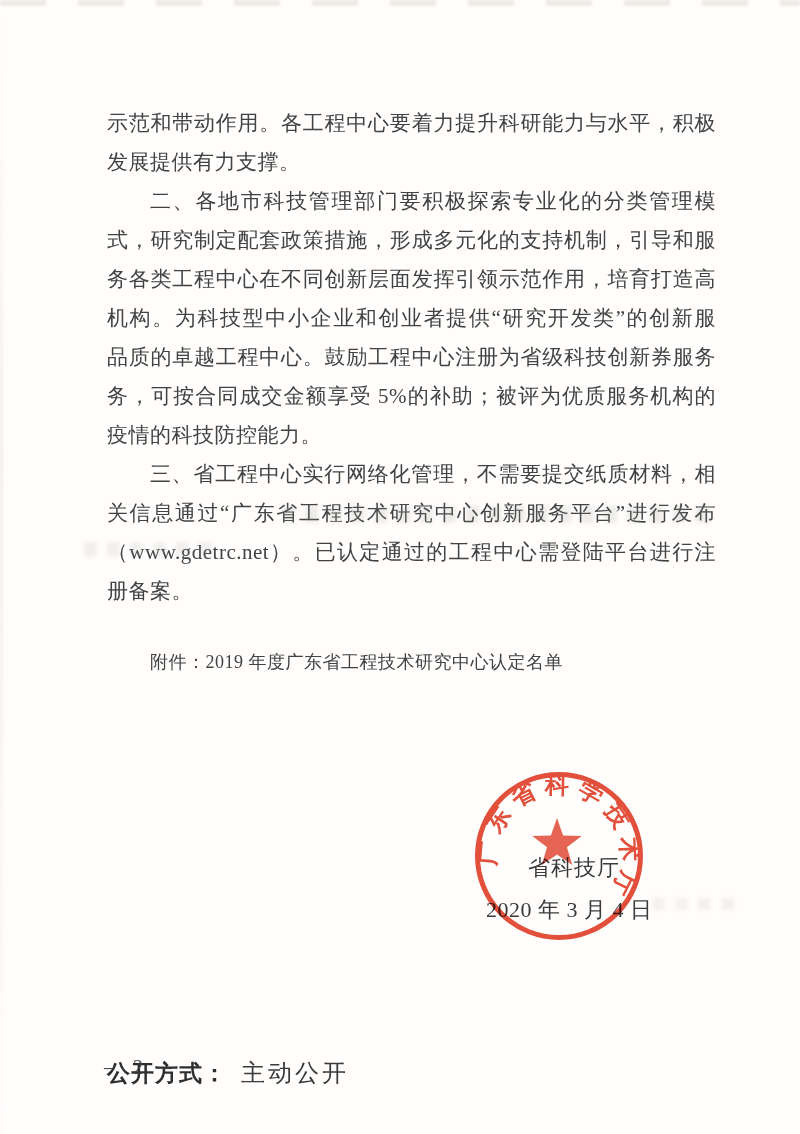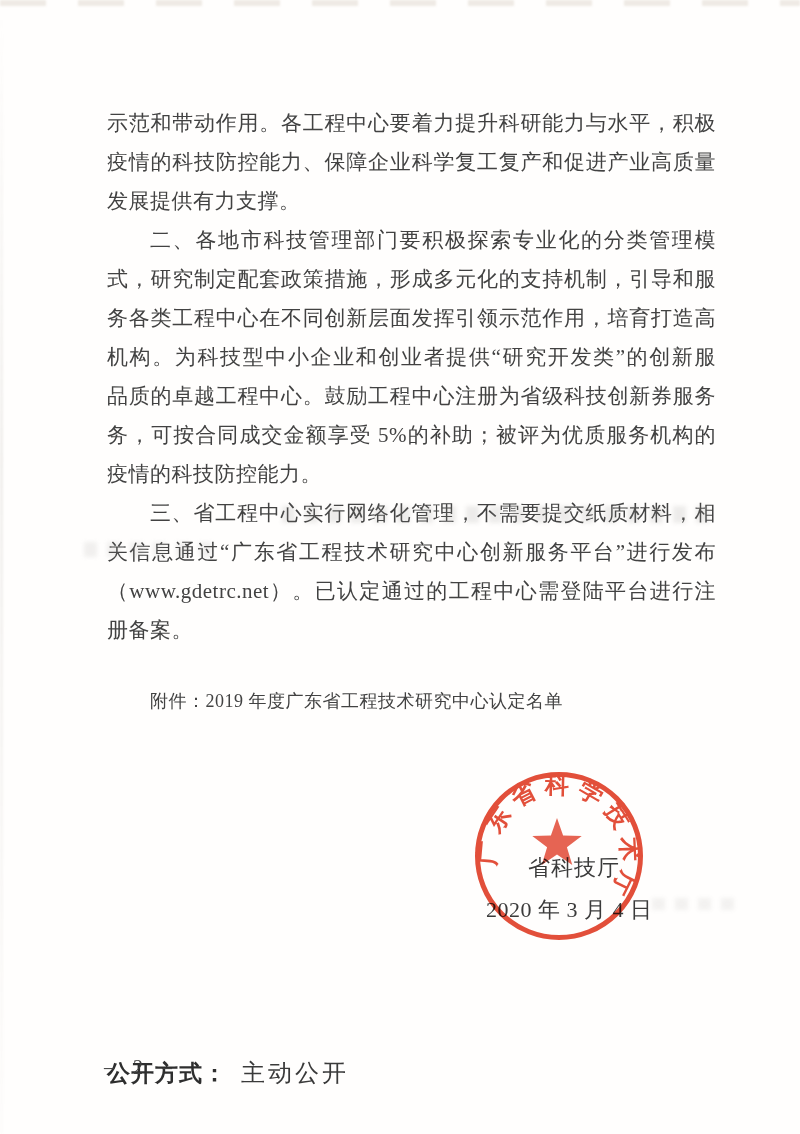--- a/index.html
+++ b/index.html
@@ -83,21 +83,20 @@
 </style>
 </head>
 <body>
 
 <div class="paper">
   <div class="scan-edge-top"></div>
   <div class="scan-edge-left"></div>
 
   <div class="content">
     <div class="ln">示范和带动作用。各工程中心要着力提升科研能力与水平，积极</div>
-    <div class="ln">疫情的科技防控能力、保障企业科学复工复产和促进产业高质量</div>
     <div class="ln end">发展提供有力支撑。</div>
     <div class="ln ind">二、各地市科技管理部门要积极探索专业化的分类管理模</div>
     <div class="ln">式，研究制定配套政策措施，形成多元化的支持机制，引导和服</div>
     <div class="ln">务各类工程中心在不同创新层面发挥引领示范作用，培育打造高</div>
     <div class="ln">机构。为科技型中小企业和创业者提供“研究开发类”的创新服</div>
     <div class="ln">品质的卓越工程中心。鼓励工程中心注册为省级科技创新券服务</div>
     <div class="ln">务，可按合同成交金额享受 5%的补助；被评为优质服务机构的</div>
     <div class="ln end">疫情的科技防控能力。</div>
     <div class="ln ind">三、省工程中心实行网络化管理，不需要提交纸质材料，相</div>
     <div class="ln">关信息通过“广东省工程技术研究中心创新服务平台”进行发布</div>

